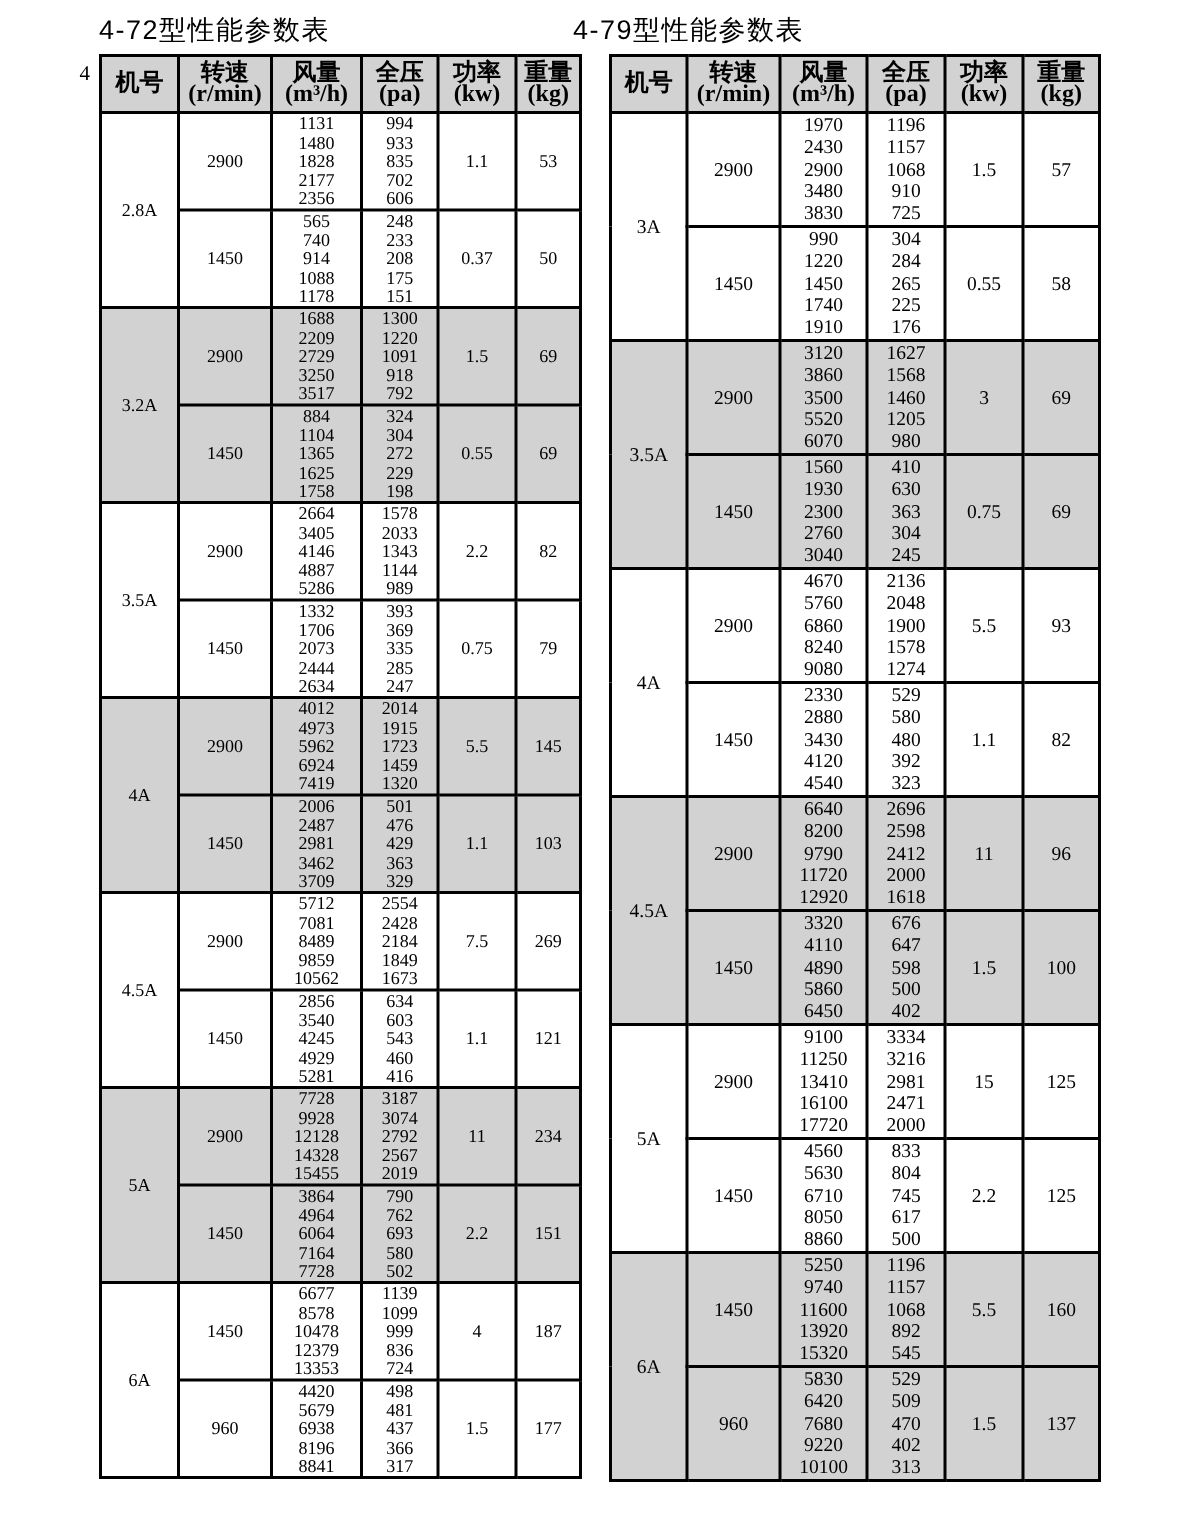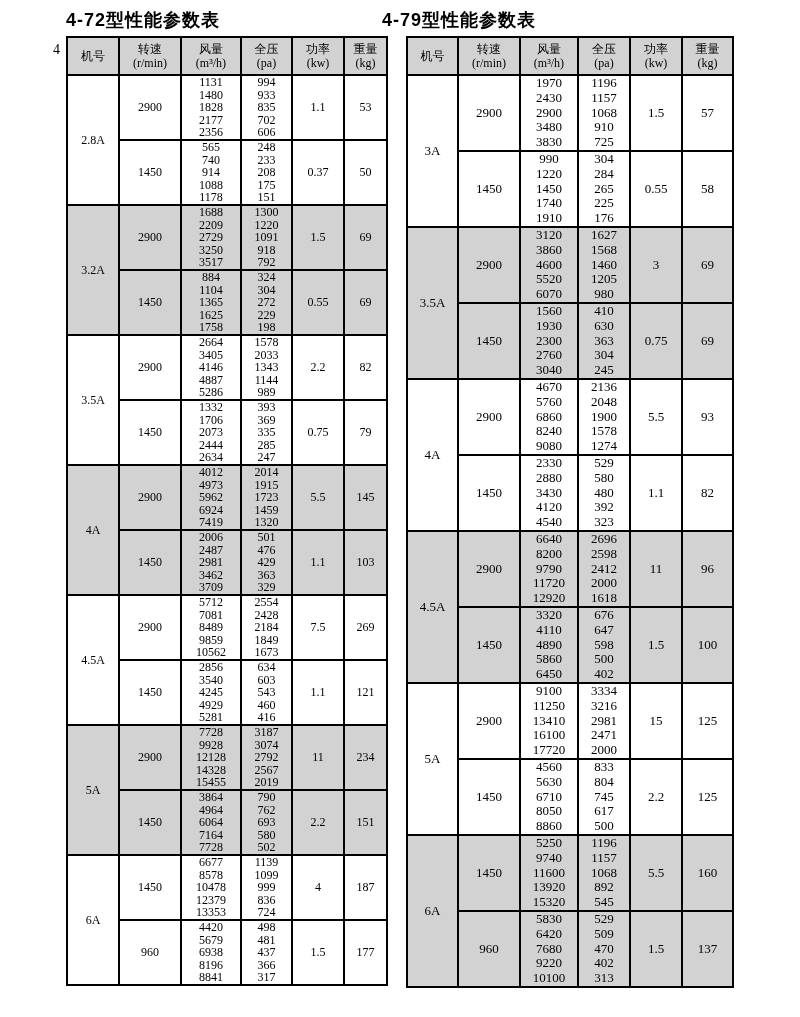--- a/index.html
+++ b/index.html
@@ -8,21 +8,21 @@
     background:#ffffff;
     position:relative;
     font-family:"Liberation Serif", serif;
     color:#000;
   }
   .page-title{
     position:absolute;
     top:8px;
     font-family:"Liberation Sans", sans-serif;
     font-size:18px;
-    font-weight:700;
+    font-weight:400;
     letter-spacing:1px;
     white-space:nowrap;
     color:#000;
   }
   #title0{left:66px;}
   #title1{left:382px;}
   .stray{
     position:absolute;
     left:53px;top:42px;
     font-size:14px;
@@ -37,22 +37,22 @@
   }
   th,td{
     border:2px solid #000;
     text-align:center;
     vertical-align:middle;
     padding:0;
   }
   thead th{
     height:36px;
     background:var(--shaded,#d2d2d2);
-    font-weight:normal;
-    font-size:12px;
+    font-weight:bold;
+    font-size:16px;
     line-height:14px;
   }
   tbody.shaded td{background:var(--shaded,#d2d2d2);}
   .t0 td{font-size:12px;height:63px;}
   .t1 td{font-size:13px;height:74px;}
   .t0 td.cell-flow div,.t0 td.cell-pressure div{height:12.6px;line-height:12.6px;}
   .t1 td.cell-flow div,.t1 td.cell-pressure div{height:14.8px;line-height:14.8px;}
 </style>
 </head>
 <body style="--shaded: #d2d2d2;">
@@ -468,21 +468,21 @@
           <td class="cell-weight">58</td>
         </tr>
       </tbody>
       <tbody class="shaded">
         <tr>
           <td class="cell-model" rowspan="2">3.5A</td>
           <td class="cell-speed">2900</td>
           <td class="cell-flow">
             <div>3120</div>
             <div>3860</div>
-            <div>4600</div>
+            <div>3500</div>
             <div>5520</div>
             <div>6070</div>
           </td>
           <td class="cell-pressure">
             <div>1627</div>
             <div>1568</div>
             <div>1460</div>
             <div>1205</div>
             <div>980</div>
           </td>

